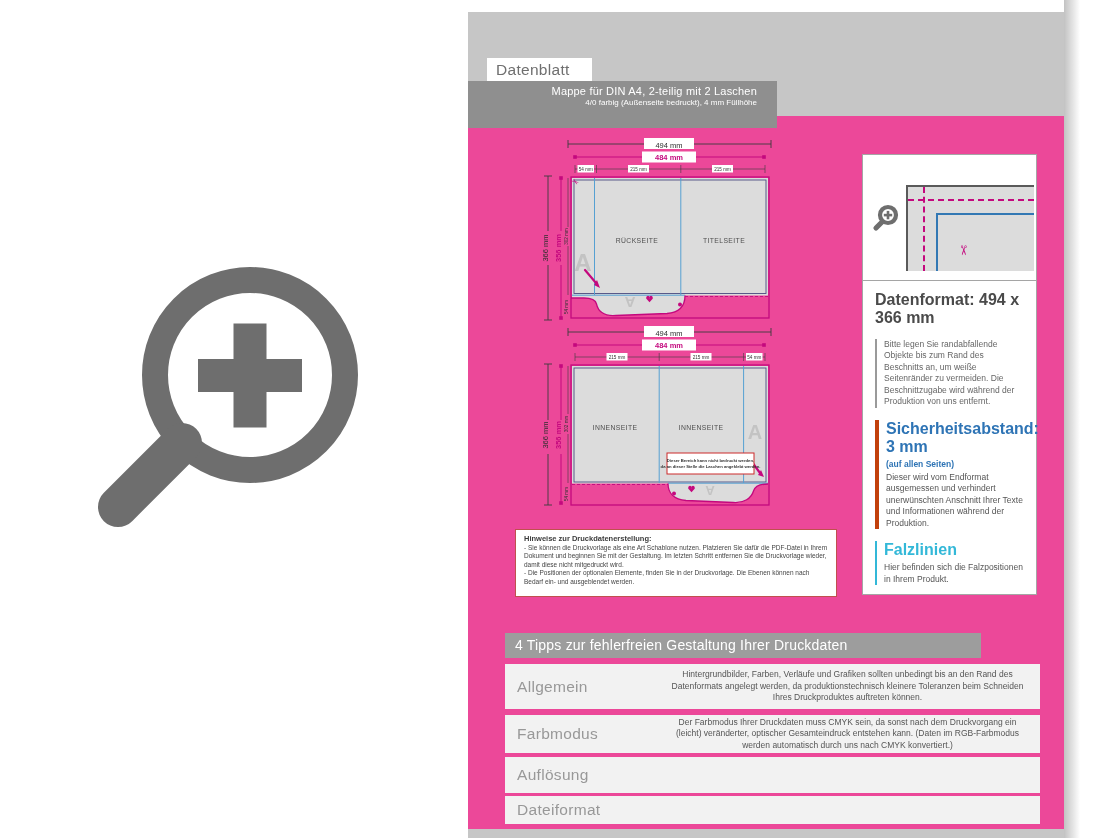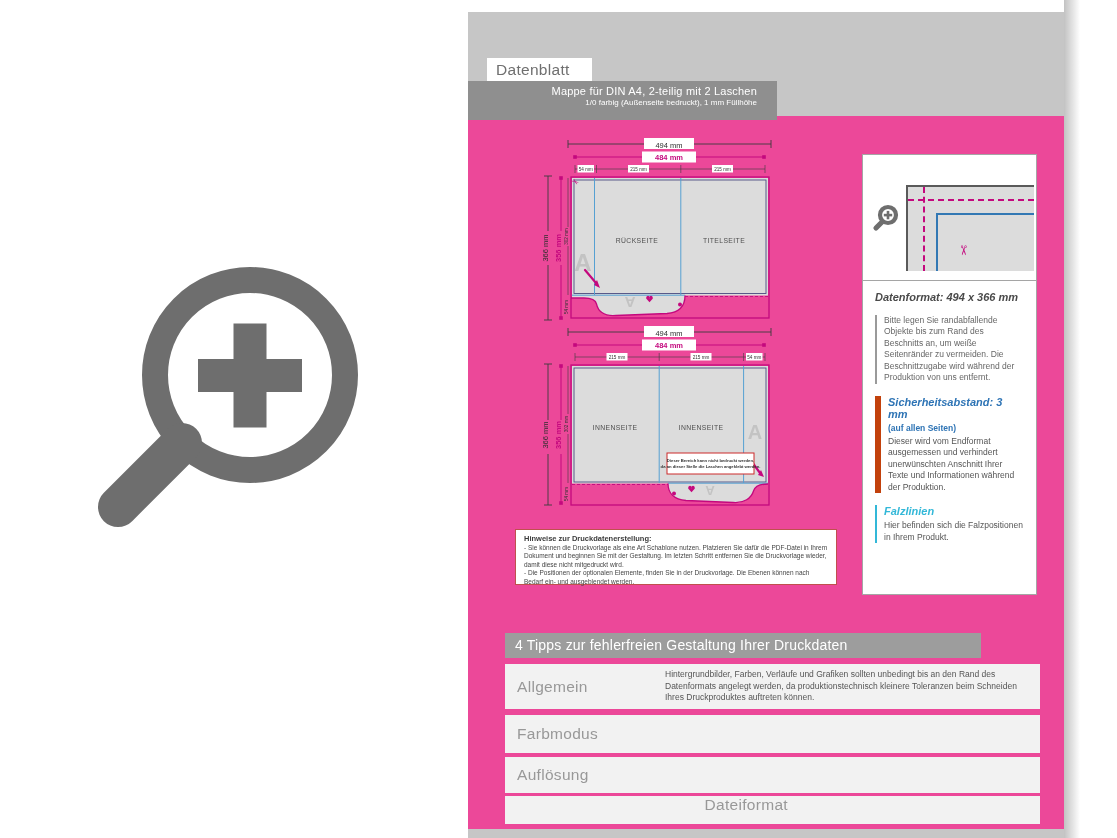--- a/index.html
+++ b/index.html
@@ -12,21 +12,21 @@
 
   
   .page { position:absolute; left:468px; top:12px; width:596px; height:838px; background:#ec4899; }
   .page-shadow { position:absolute; left:1064px; top:0; width:16px; height:838px;
                  background:linear-gradient(to right, rgba(0,0,0,.24), rgba(0,0,0,0)); }
   .band-top { position:absolute; left:0; top:0; width:596px; height:104px; background:#c6c6c6; }
   .band-bottom { position:absolute; left:0; bottom:0; width:596px; height:21px; background:#c6c6c6; }
 
   .sheet-label { position:absolute; left:19px; top:46px; width:105px; height:23px; background:#fff;
                  color:#6f6f6f; font-size:15.5px; line-height:23px; padding-left:9px; letter-spacing:.3px; }
-  .product-bar { position:absolute; left:0; top:69px; width:309px; height:39px; background:#8f8f8f;
+  .product-bar { position:absolute; left:0; top:69px; width:309px; height:47px; background:#8f8f8f;
                  color:#fff; text-align:right; padding:4px 20px 0 0; }
   .product-bar .t1 { font-size:11px; letter-spacing:.2px; }
   .product-bar .t2 { font-size:8px; margin-top:1px; }
 
   
   .diagrams { position:absolute; left:70px; top:120px; width:272px; height:385px; }
   .dimB { stroke:#3c3c3c; stroke-width:.9; }
   .dimM { stroke:#c4087e; stroke-width:1; }
   .dimT { stroke:#3c3c3c; stroke-width:.6; }
   .sqM  { fill:#c4087e; }
@@ -39,84 +39,84 @@
   .cutd { fill:none; stroke:#c4087e; stroke-width:.9; stroke-dasharray:3 2; }
   .fold { stroke:#56a0d2; stroke-width:1; }
   .plabel { font-size:6.8px; fill:#4e4e4e; letter-spacing:.4px; text-anchor:middle; }
   .wmark { fill:#c3c3c3; font-weight:bold; text-anchor:middle; }
   .mark { fill:#c4087e; }
   .markl { stroke:#c4087e; stroke-width:2.2; stroke-linecap:round; }
   .noteBox { fill:#fff; stroke:#cc2a2a; stroke-width:1; }
   .noteT { font-size:4.2px; fill:#333; text-anchor:middle; font-weight:bold; }
 
   
-  .hints { position:absolute; left:47px; top:517px; width:322px; height:56px; background:#fff;
+  .hints { position:absolute; left:47px; top:517px; width:322px; height:68px; background:#fff;
            border:1.5px solid #c0504d; padding:4px 8px; color:#3b3b3b; }
   .hints .ht { font-size:7.5px; font-weight:bold; margin-bottom:1px; }
   .hints .hb { font-size:6.5px; line-height:1.3; color:#444; }
 
   
   .info { position:absolute; left:394px; top:142px; width:175px; height:441px; background:#fff;
           border:1px solid #a5a5a5; }
   .info-fig { position:relative; height:126px; border-bottom:1px solid #a5a5a5; overflow:hidden; background:#fff; }
   .fig-sheet { position:absolute; left:43px; top:30px; right:2px; bottom:9px; background:#dcdcdc;
                border-top:2px solid #5a5a5a; border-left:2px solid #5a5a5a; }
   .fig-cut-v { position:absolute; left:15px; top:0; bottom:0; width:0; border-left:2px dashed #c4087e; }
   .fig-cut-h { position:absolute; left:0; top:12px; right:0; height:0; border-top:2px dashed #c4087e; }
   .fig-safe  { position:absolute; left:28px; top:26px; right:0; bottom:0;
                border-left:2px solid #3378b4; border-top:2px solid #3378b4; }
   .fig-scissors { position:absolute; left:50px; top:56px; color:#c4087e; font-size:13px;
                   font-family:"DejaVu Sans", sans-serif; transform:rotate(90deg); }
   .small-magnifier { position:absolute; left:8px; top:48px; width:32px; height:32px; }
 
   .info-text { padding:10px 12px 0 12px; }
   .sec { margin-bottom:12px; }
-  .sec .st  { font-size:11px; font-weight:bold; color:#4a4a4a; margin-bottom:3px;font-style:italic; }
+  .sec .st  { font-size:16px; font-weight:bold; color:#4a4a4a; margin-bottom:3px; }
   .sec .sb  { font-size:8.5px; line-height:1.35; color:#666; }
   .sec-rule   { border-left:2px solid #9a9a9a; padding-left:7px; }
   .sec-end    { border-left:2px dashed #c4087e; padding-left:7px; }
   .sec-end .st, .sec-end .ss { color:#c4087e; }
-  .sec-safe   { border-left:6px solid #c2410c; padding-left:7px; }
+  .sec-safe   { border-left:4px solid #c2410c; padding-left:7px; }
   .sec-safe .st, .sec-safe .ss { color:#2e74b5; }
   .sec-fold   { border-left:2px solid #33b8d8; padding-left:7px; }
   .sec-fold .st { color:#33b8d8; }
   .sec .ss { font-size:8.5px; font-weight:bold; margin-bottom:3px; }
   .sec .sb2 { font-size:8.5px; line-height:1.35; color:#555; }
 
   
   .tips-header { position:absolute; left:37px; top:621px; width:476px; height:25px; background:#9d9d9d;
                  color:#fff; font-size:14px; line-height:25px; padding-left:10px; letter-spacing:.2px; }
   .tip-row { position:absolute; left:37px; width:535px; background:#f2f2f2; display:flex; align-items:center; }
   .tip-row .lab { width:160px; padding-left:12px; font-size:15.5px; color:#989898; letter-spacing:.3px; }
-  .tip-row .txt { flex:1; font-size:8.5px; line-height:1.35; color:#555; padding-right:10px; }
+  .tip-row .txt { flex:1; font-size:8.5px; line-height:1.35; color:#555; padding-right:10px;text-align:center; }
   .r1 { top:652px; height:45px; }
   .r2 { top:703px; height:38px; }
   .r3 { top:745px; height:36px; }
-  .r4 { top:784px; height:28px;flex-direction:column; }
+  .r4 { top:784px; height:28px; }
 </style>
 </head>
 <body>
 
 <div class="canvas">
 
   <svg class="big-magnifier" viewBox="0 0 320 340">
     <circle cx="170" cy="135" r="95" fill="none" stroke="#6e6e6e" stroke-width="26"></circle>
     <rect x="118" y="119" width="104" height="33" fill="#6e6e6e"></rect>
     <rect x="153.5" y="83.5" width="33" height="104" fill="#6e6e6e"></rect>
     <line x1="102" y1="203" x2="38" y2="267" stroke="#6e6e6e" stroke-width="40" stroke-linecap="round"></line>
   </svg>
 
   <div class="page">
     <div class="band-top"></div>
     <div class="band-bottom"></div>
 
     <div class="sheet-label">Datenblatt</div>
     <div class="product-bar">
       <div class="t1">Mappe für DIN A4, 2-teilig mit 2 Laschen</div>
-      <div class="t2">1/0 farbig (Außenseite bedruckt), 1 mm Füllhöhe</div>
+      <div class="t2">4/0 farbig (Außenseite bedruckt), 4 mm Füllhöhe</div>
     </div>
 
     <svg class="diagrams" viewBox="0 0 272 385">
 
       <g>
 
         <path class="sheet" d="M34,46 H230 V163.5 H147 C147,174 141,180.5 129,181.5 L78,183.5 C66,184.5 60,179 58.5,172 C57.5,167.5 52,166 46,166 L34,166 Z"></path>
 
         <rect class="inner" x="36" y="48" width="192" height="113.5"></rect>
 
@@ -302,20 +302,21 @@
       </div>
     </div>
 
     <div class="tips-header">4 Tipps zur fehlerfreien Gestaltung Ihrer Druckdaten</div>
     <div class="tip-row r1">
       <div class="lab">Allgemein</div>
       <div class="txt">Hintergrundbilder, Farben, Verläufe und Grafiken sollten unbedingt bis an den Rand des Datenformats angelegt werden, da produktionstechnisch kleinere Toleranzen beim Schneiden Ihres Druckproduktes auftreten können.</div>
     </div>
     <div class="tip-row r2">
       <div class="lab">Farbmodus</div>
+      <div class="txt">Der Farbmodus Ihrer Druckdaten muss CMYK sein, da sonst nach dem Druckvorgang ein (leicht) veränderter, optischer Gesamteindruck entstehen kann. (Daten im RGB-Farbmodus werden automatisch durch uns nach CMYK konvertiert.)</div>
     </div>
     <div class="tip-row r3">
       <div class="lab">Auflösung</div>
     </div>
     <div class="tip-row r4">
       <div class="lab">Dateiformat</div>
     </div>
   </div>
 
   <div class="page-shadow"></div>

